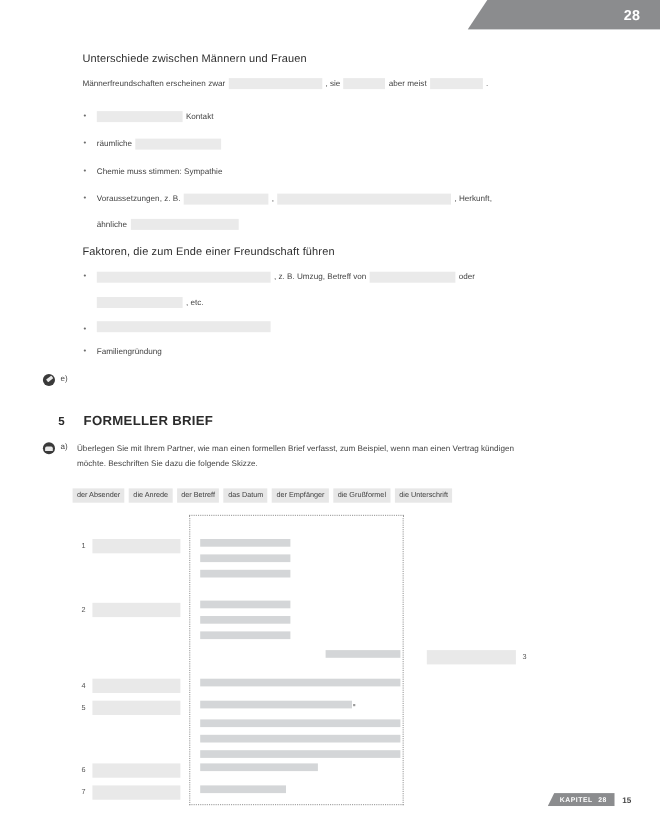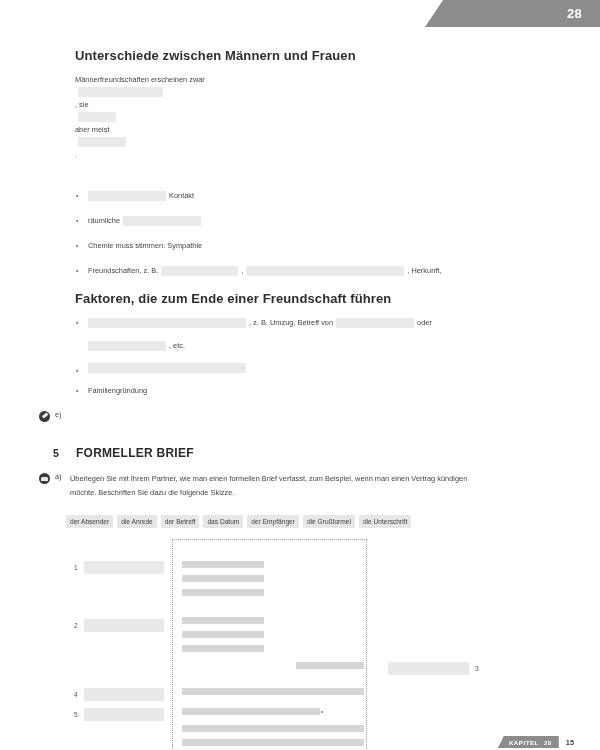--- a/index.html
+++ b/index.html
@@ -38,35 +38,35 @@
   .page {
     position: absolute;
     top: 48px;
     left: 0;
     width: 600px;
   }
 
   .content { padding-left: 75px; padding-right: 28px; }
 
   h3.sub-head {
-    font-size: 13px;
-    font-weight: bold;
+    font-size: 10px;
+    font-weight: normal;
     color: #2e2e2e;
     margin-bottom: 9px;
     letter-spacing: .12px;
   }
 
   .line {
     font-size: 7.4px;
     color: #444;
     line-height: 15px;
     display: flex;
+    align-items: center;
     flex-wrap: wrap;
-    margin-bottom: 26px;
-    flex-direction: column;
+    margin-bottom: 15px;
   }
 
   
   .blank {
     display: inline-block;
     height: 10px;
     background: #eaeaea;
     vertical-align: middle;
     margin: 0 3px;
     flex: none;
@@ -216,21 +216,21 @@
   }
   .tick {
     position: absolute;
     width: 2px; height: 2px;
     background: #9a9a9a;
   }
 
   
   .footer {
     position: absolute;
-    bottom: 2px;
+    bottom: 17px;
     right: 26px;
     display: flex;
     align-items: center;
     gap: 7px;
   }
   .footer-tag {
     background: #8b8c8e;
     color: #ffffff;
     font-size: 6.2px;
     font-weight: bold;
@@ -275,25 +275,29 @@
         <span>Kontakt</span>
       </li>
       <li>
         <span>räumliche</span>
         <span class="blank" style="width:78px"></span>
       </li>
       <li>
         <span>Chemie muss stimmen: Sympathie</span>
       </li>
       <li>
-        <span>Freundschaften, z. B.</span>
+        <span>Voraussetzungen, z. B.</span>
         <span class="blank" style="width:77px"></span>
         <span>,</span>
         <span class="blank" style="width:158px"></span>
         <span>, Herkunft,</span>
+        <span class="wrapline">
+          <span>ähnliche</span>
+          <span class="blank" style="width:98px"></span>
+        </span>
       </li>
     </ul>
 
     <h3 class="sub-head" style="margin-top:13px">Faktoren, die zum Ende einer Freundschaft führen</h3>
 
     <ul class="bullets">
       <li>
         <span class="blank" style="width:158px;margin-left:0"></span>
         <span>, z. B. Umzug, Betreff von</span>
         <span class="blank" style="width:78px"></span>

